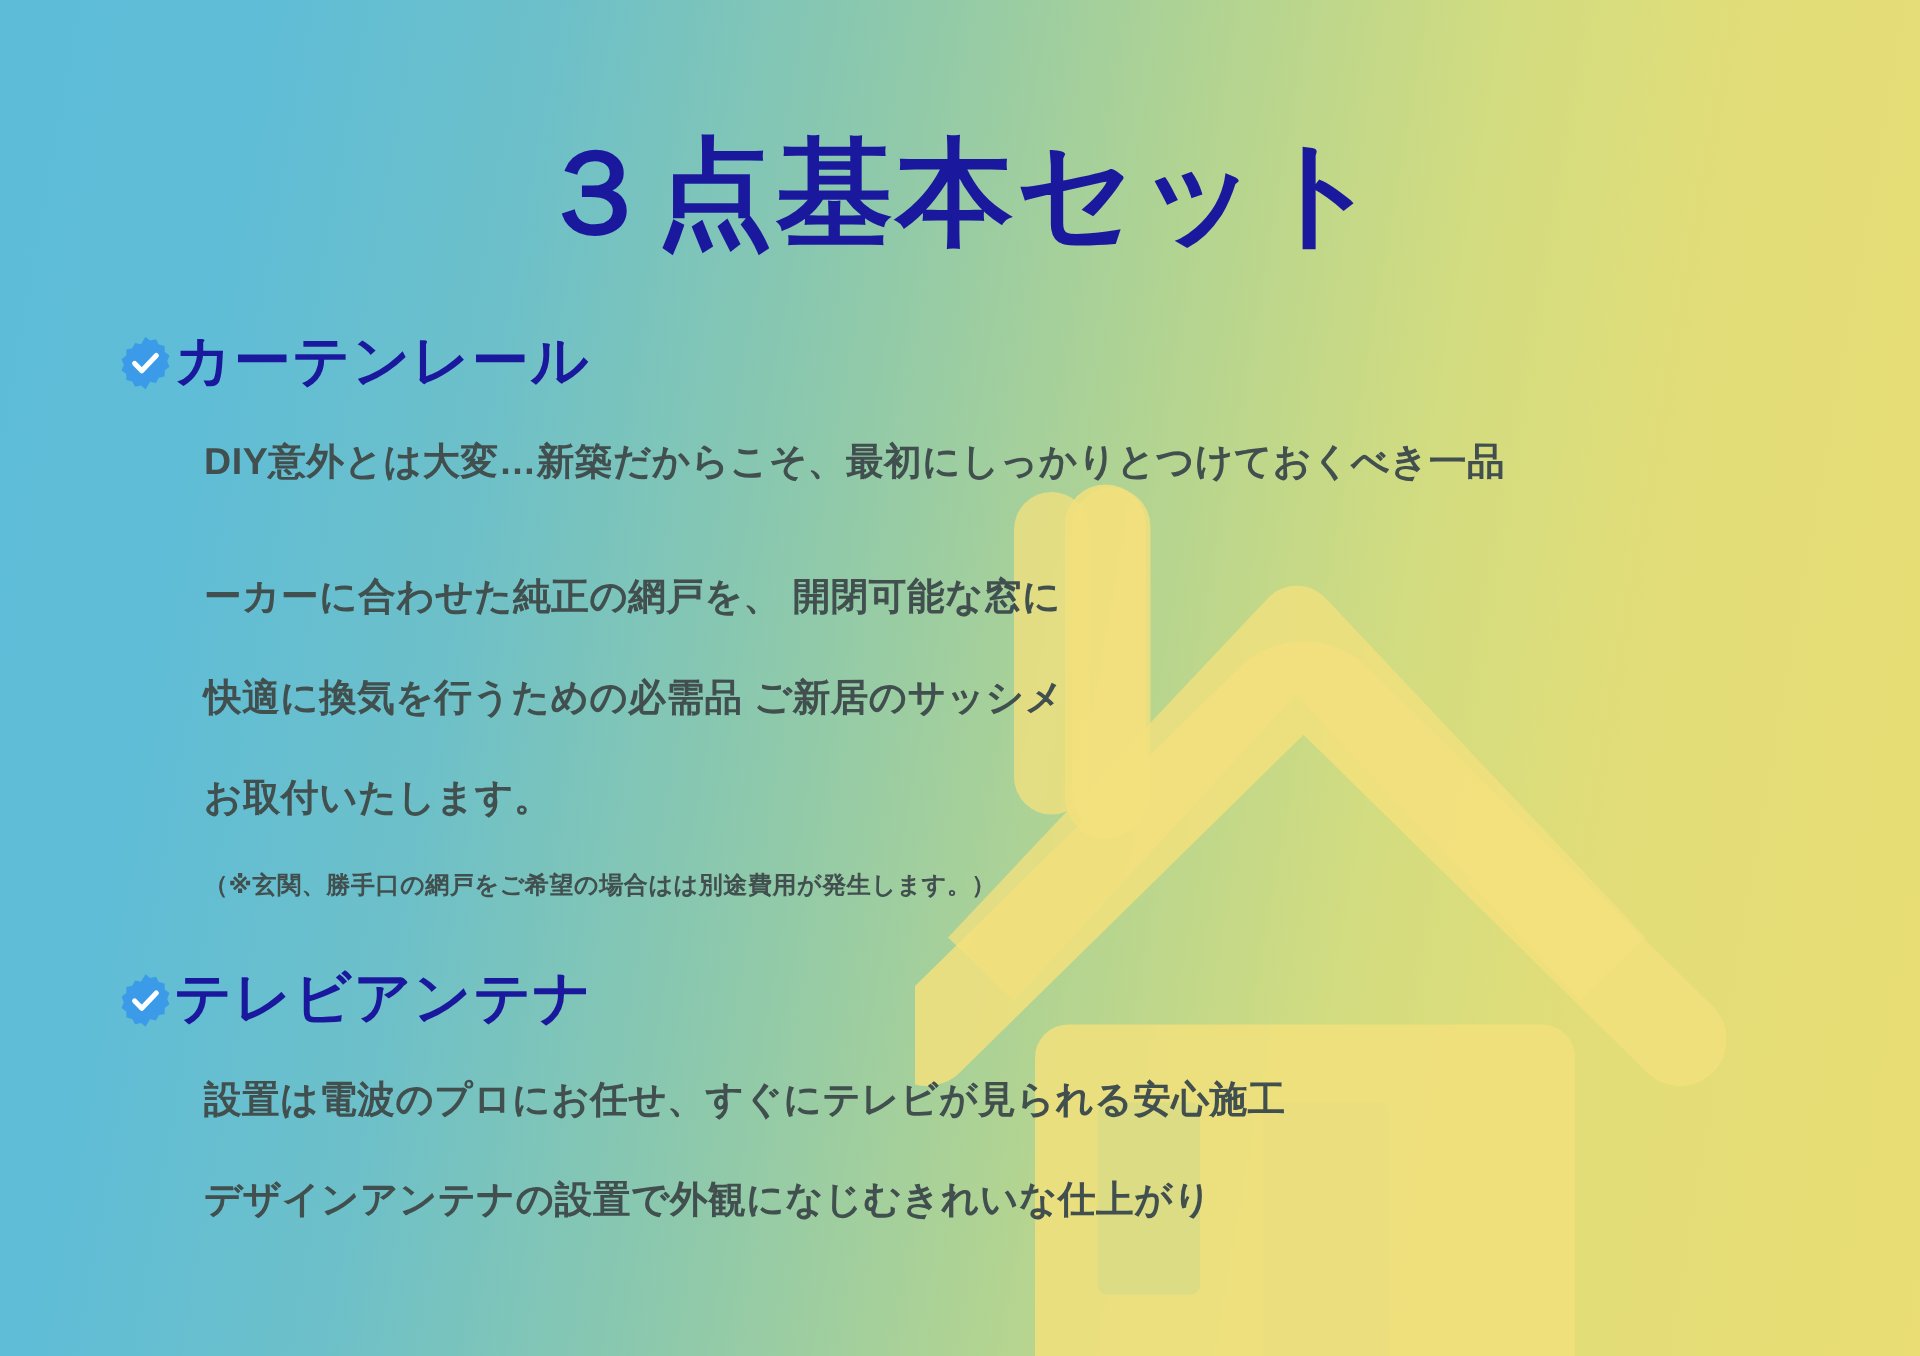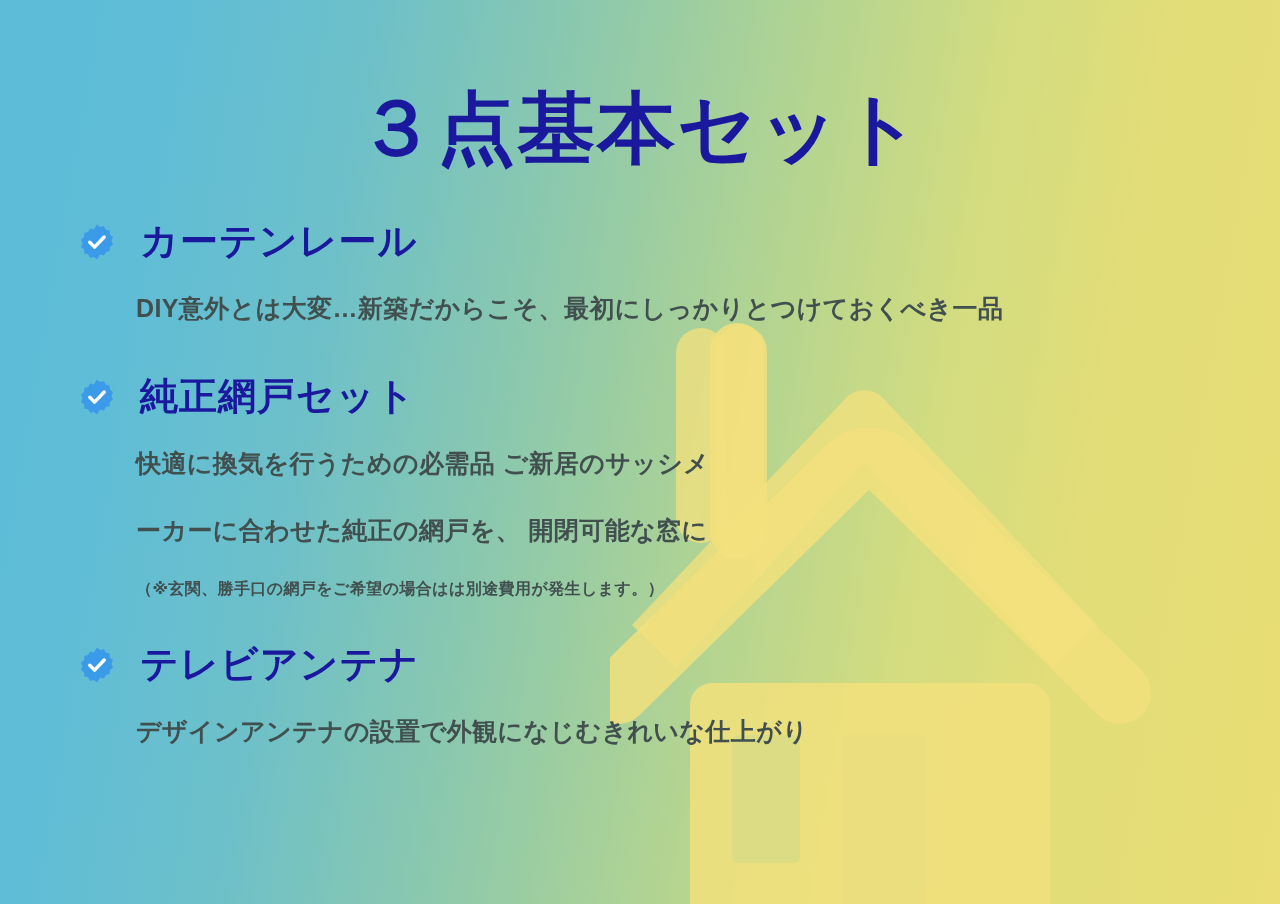--- a/index.html
+++ b/index.html
@@ -47,21 +47,21 @@
   
   #content {
     position:absolute;
     left:78px; top:222px;
     width:1150px;
   }
   .section { position:relative; }
   .section-head {
     display:flex;
     align-items:center;
-    gap:24px;
+    gap:0;
     margin-bottom:4px;
   }
   .badge { width:38px; height:38px; flex:0 0 38px; }
   .badge svg { display:block; width:100%; height:100%; }
   .section-title {
     font-size:38px;
     line-height:1.05;
     font-weight:700;
     color:#1a199e;
     letter-spacing:1px;
@@ -152,45 +152,38 @@
           </svg>
         </span>
         <span class="section-title">カーテンレール</span>
       </div>
       <div class="section-body">
         <div class="body-line">DIY意外とは大変…新築だからこそ、最初にしっかりとつけておくべき一品</div>
       </div>
     </div>
 
     <div class="section" id="section-screen">
-      <div class="section-head">
-        <span class="badge">
-          <svg viewBox="0 0 40 40" xmlns="http://www.w3.org/2000/svg" aria-hidden="true">
-            <path fill="#3b9be8" d="M20 1.5l3.2 2.7 4.1-.9 2 3.7 4.1 1 .1 4.2 3.3 2.6-1.6 3.9 1.6 3.9-3.3 2.6-.1 4.2-4.1 1-2 3.7-4.1-.9L20 38.5l-3.2-2.7-4.1.9-2-3.7-4.1-1-.1-4.2-3.3-2.6 1.6-3.9-1.6-3.9 3.3-2.6.1-4.2 4.1-1 2-3.7 4.1.9z"></path>
-            <path fill="none" stroke="#ffffff" stroke-width="3.6" stroke-linecap="round" stroke-linejoin="round" d="M12.4 20.3l5 5.1 10.2-10.6"></path>
-          </svg>
-        </span>
-        <span class="section-title">純正網戸セット</span>
-      </div>
       <div class="section-body">
+        <div class="body-line">ーカーに合わせた純正の網戸を、 開閉可能な窓に</div>
         <div class="body-line">快適に換気を行うための必需品 ご新居のサッシメ</div>
-        <div class="body-line">ーカーに合わせた純正の網戸を、 開閉可能な窓に</div>
+        <div class="body-line">お取付いたします。</div>
         <div class="body-line small">（※玄関、勝手口の網戸をご希望の場合はは別途費用が発生します。）</div>
       </div>
     </div>
 
     <div class="section" id="section-antenna">
       <div class="section-head">
         <span class="badge">
           <svg viewBox="0 0 40 40" xmlns="http://www.w3.org/2000/svg" aria-hidden="true">
             <path fill="#3b9be8" d="M20 1.5l3.2 2.7 4.1-.9 2 3.7 4.1 1 .1 4.2 3.3 2.6-1.6 3.9 1.6 3.9-3.3 2.6-.1 4.2-4.1 1-2 3.7-4.1-.9L20 38.5l-3.2-2.7-4.1.9-2-3.7-4.1-1-.1-4.2-3.3-2.6 1.6-3.9-1.6-3.9 3.3-2.6.1-4.2 4.1-1 2-3.7 4.1.9z"></path>
             <path fill="none" stroke="#ffffff" stroke-width="3.6" stroke-linecap="round" stroke-linejoin="round" d="M12.4 20.3l5 5.1 10.2-10.6"></path>
           </svg>
         </span>
         <span class="section-title">テレビアンテナ</span>
       </div>
       <div class="section-body">
+        <div class="body-line">設置は電波のプロにお任せ、すぐにテレビが見られる安心施工</div>
         <div class="body-line">デザインアンテナの設置で外観になじむきれいな仕上がり</div>
       </div>
     </div>
 
   </div>
 </div>
 
 </body></html>

